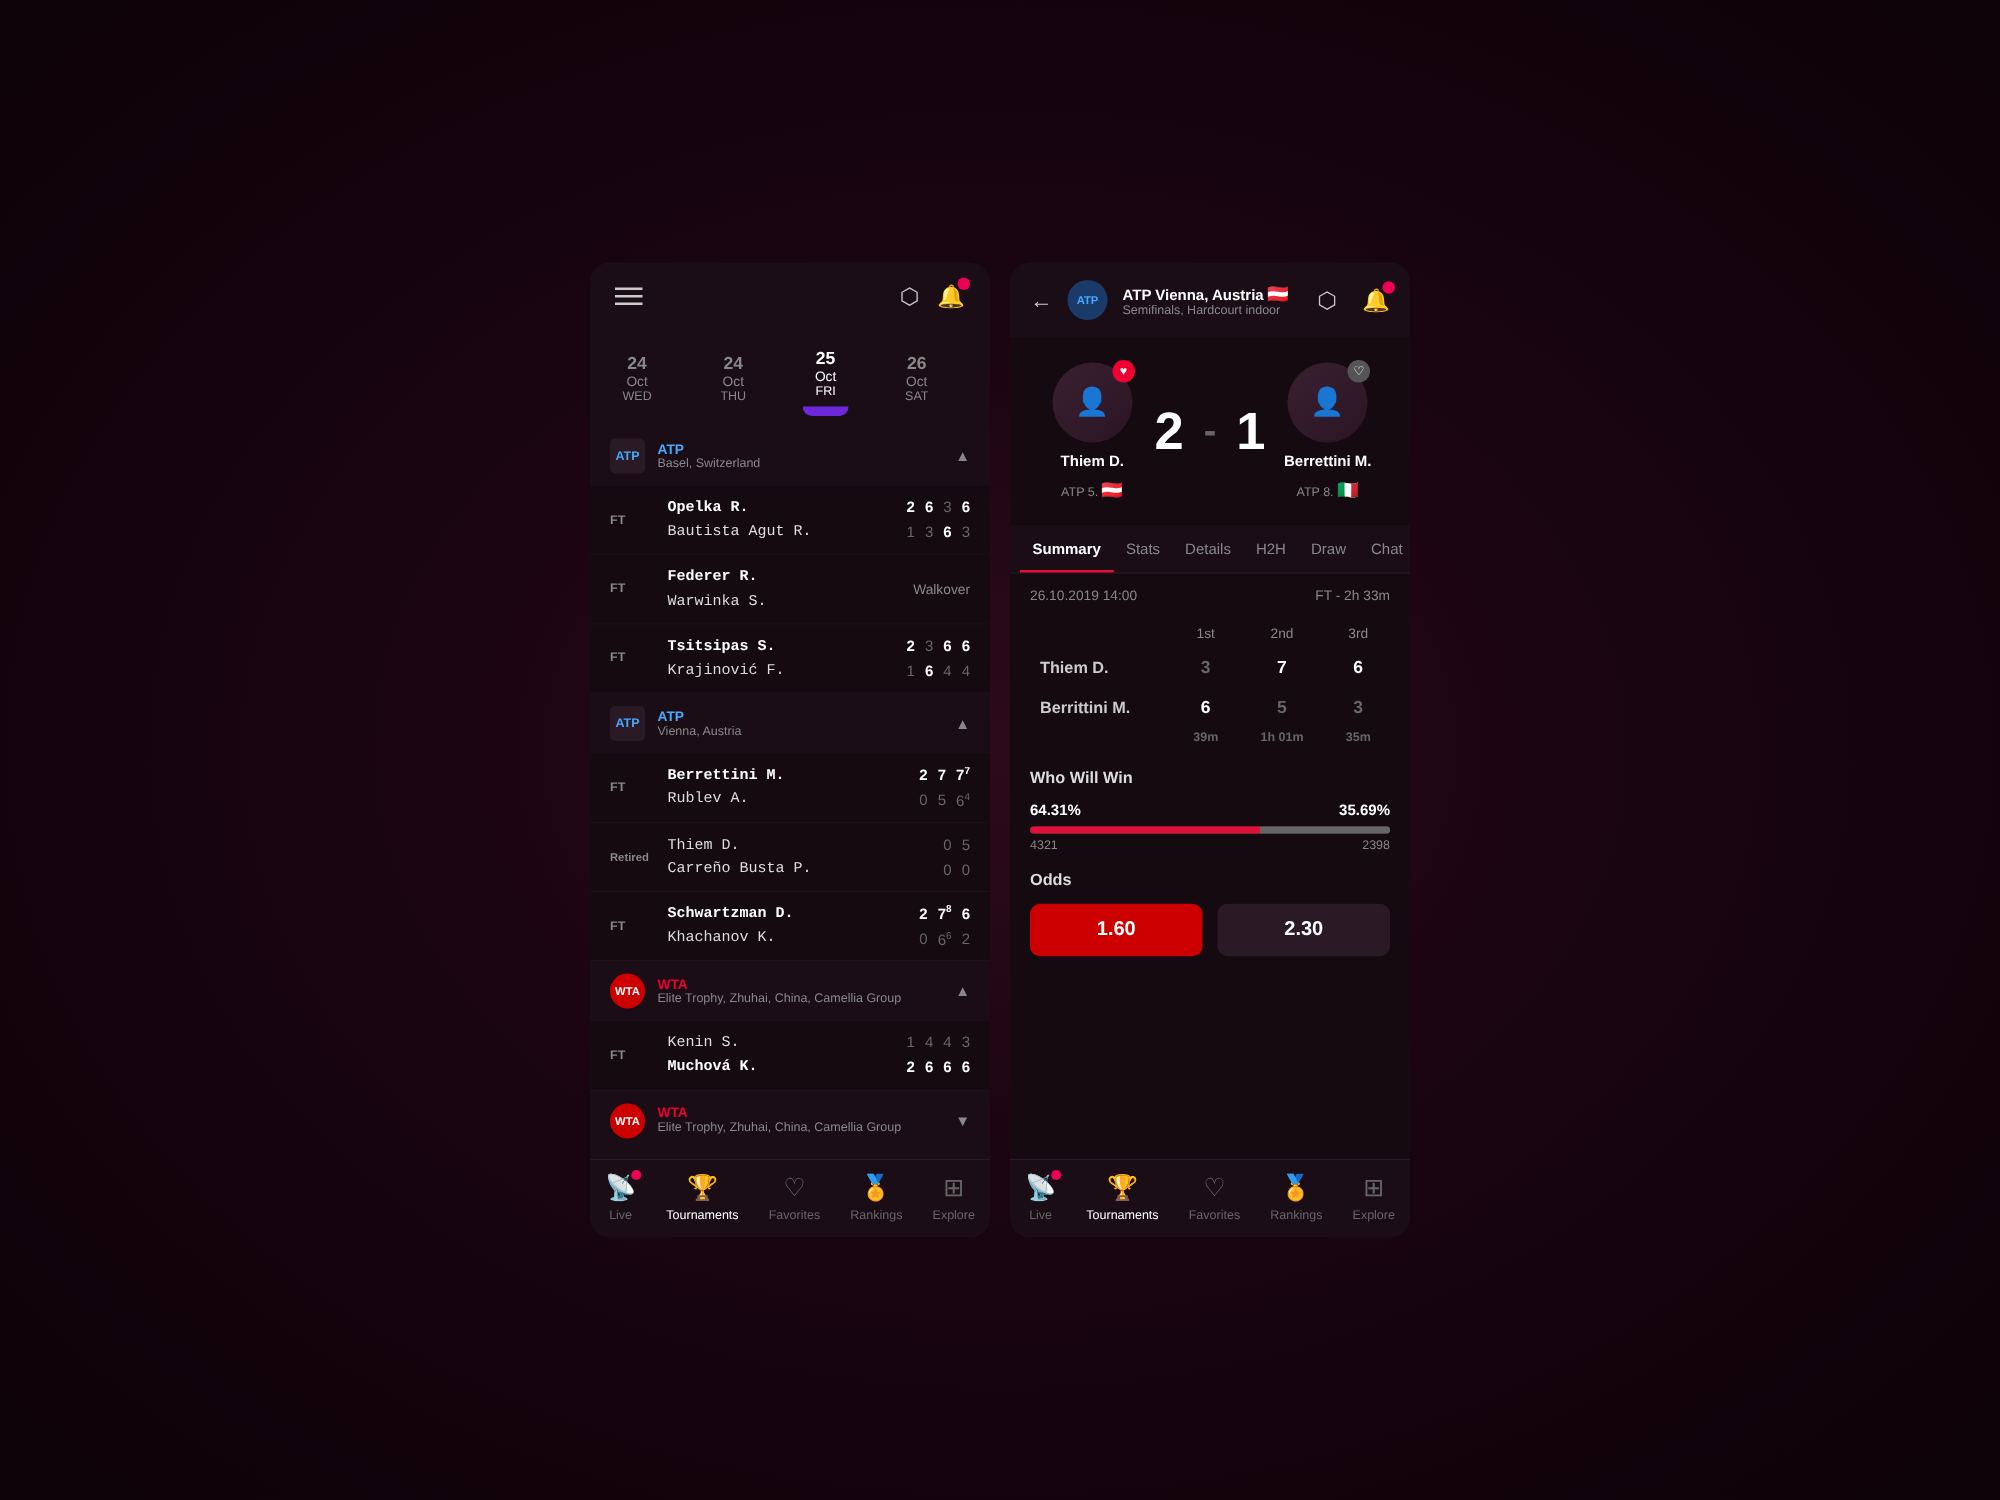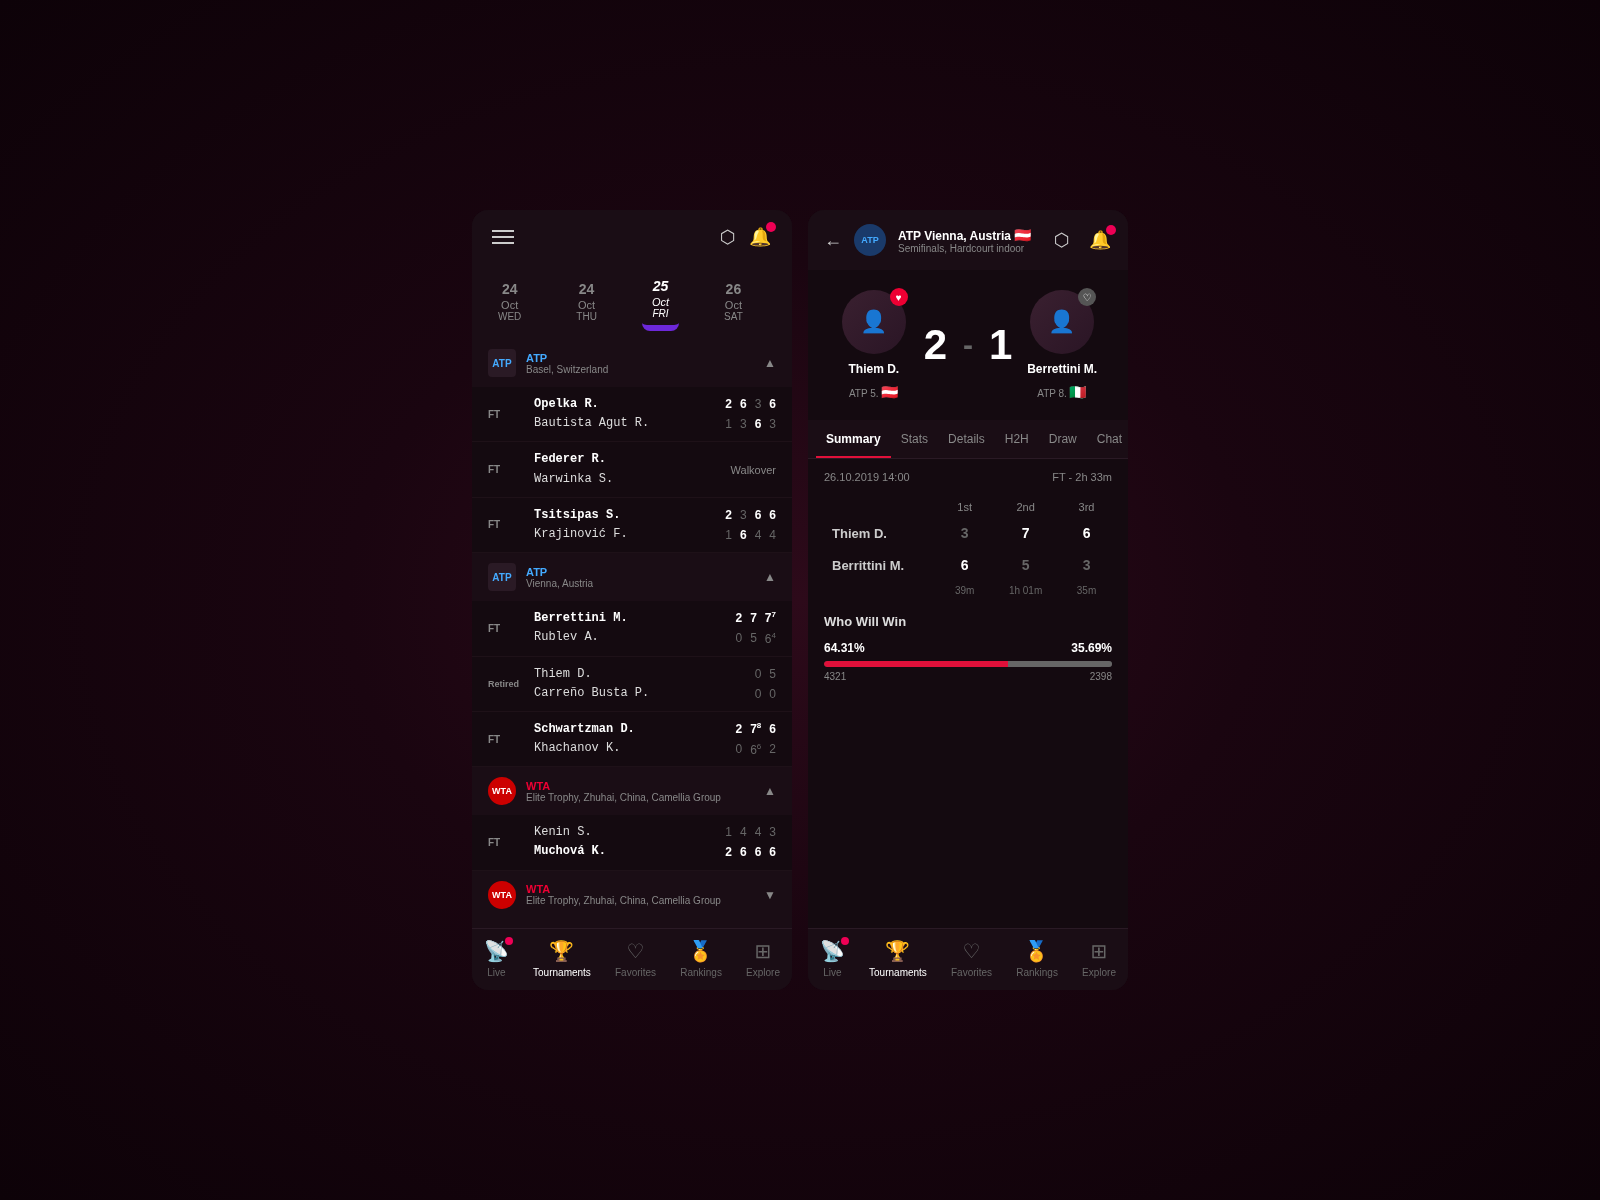--- a/index.html
+++ b/index.html
@@ -65,22 +65,21 @@
       align-items: center;
       padding: 6px 10px;
       cursor: pointer;
       border-radius: 8px;
       color: #888;
       font-size: 11px;
     }
     .date-item .day-num { font-size: 14px; font-weight: 600; margin-bottom: 2px; }
     .date-item.active {
       color: #fff;
-      border-bottom: 6px solid #6d28d9;
-      font-style: italic;
+      border-bottom: 8px solid #6d28d9;
     }
     .date-item .day-name { font-size: 10px; text-transform: uppercase; }
     .cal-icon { color: #888; font-size: 18px; cursor: pointer; }
 
     
     .match-list {
       flex: 1;
       overflow-y: auto;
       padding: 8px 0;
     }
@@ -324,21 +323,21 @@
       text-align: center;
       font-size: 14px;
       font-weight: 700;
     }
     .sets-table td:first-child { text-align: left; font-size: 13px; color: #ccc; font-weight: 600; }
     .set-winner { color: #fff; }
     .set-loser { color: #666; }
     .set-duration-row td {
       font-size: 10px;
       color: #666;
-      font-weight: 400;
+      font-weight: 700;
       padding: 4px 8px;
       text-align: center;
     }
     .set-duration-row td:first-child { text-align: left; }
 
     
     .wwwin-section { margin-top: 14px; }
     .section-title { font-size: 13px; font-weight: 600; margin-bottom: 12px; color: #ddd; }
     .win-bar-container { margin-bottom: 8px; }
     .win-percentages {
@@ -797,20 +796,27 @@
             <div class="win-bar-fill-left" style="width: 64%;"></div>
             <div class="win-bar-fill-right"></div>
           </div>
           <div class="win-votes">
             <span>4321</span>
             <span>2398</span>
           </div>
         </div>
       </div>
 
+      <div class="odds-section">
+        <div class="section-title">Odds</div>
+        <div class="odds-buttons">
+          <div class="odds-btn odds-btn-red">1.60</div>
+          <div class="odds-btn odds-btn-dark">2.30</div>
+        </div>
+      </div>
     </div>
 
     <div class="right-bottom-nav">
       <div class="right-nav-item">
         <div class="right-nav-icon">
           📡
           <div class="right-nav-badge"></div>
         </div>
         <span>Live</span>
       </div>

